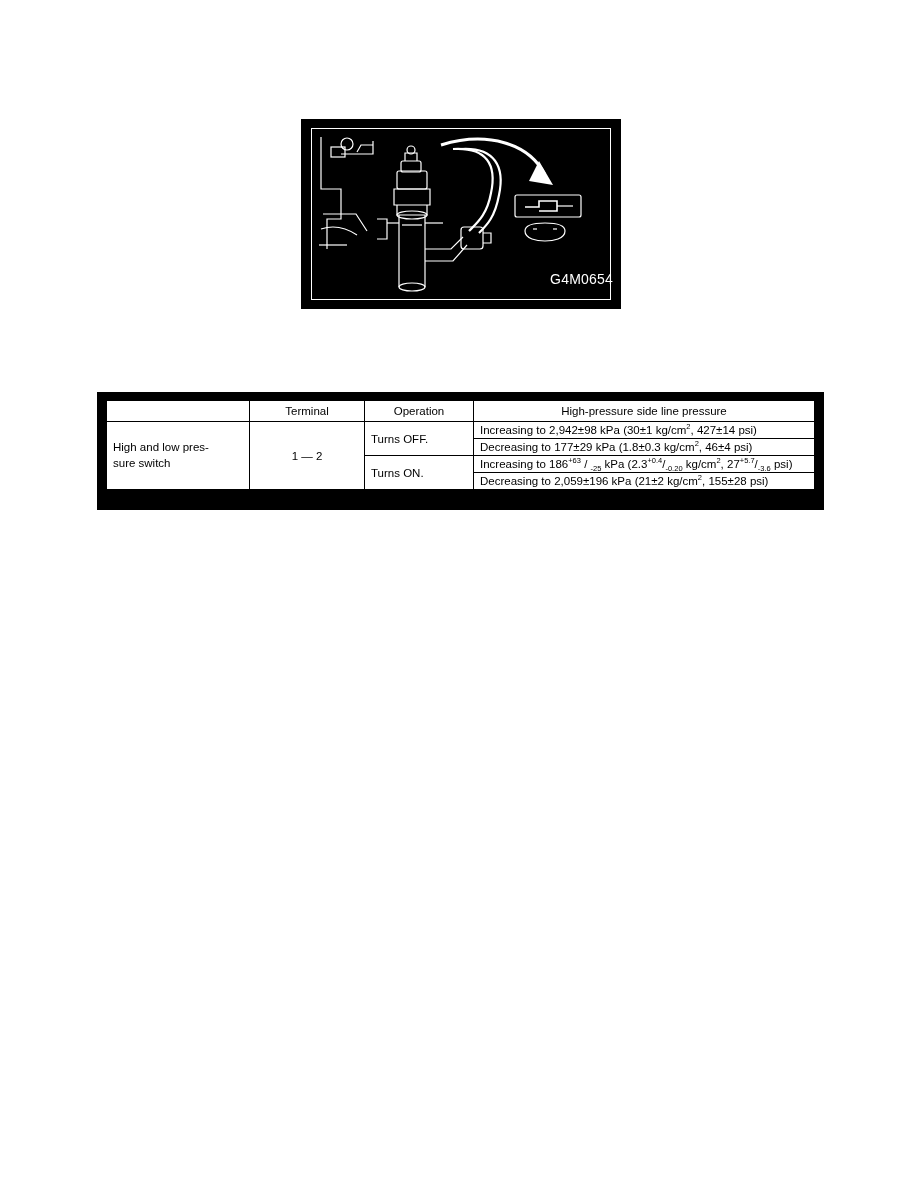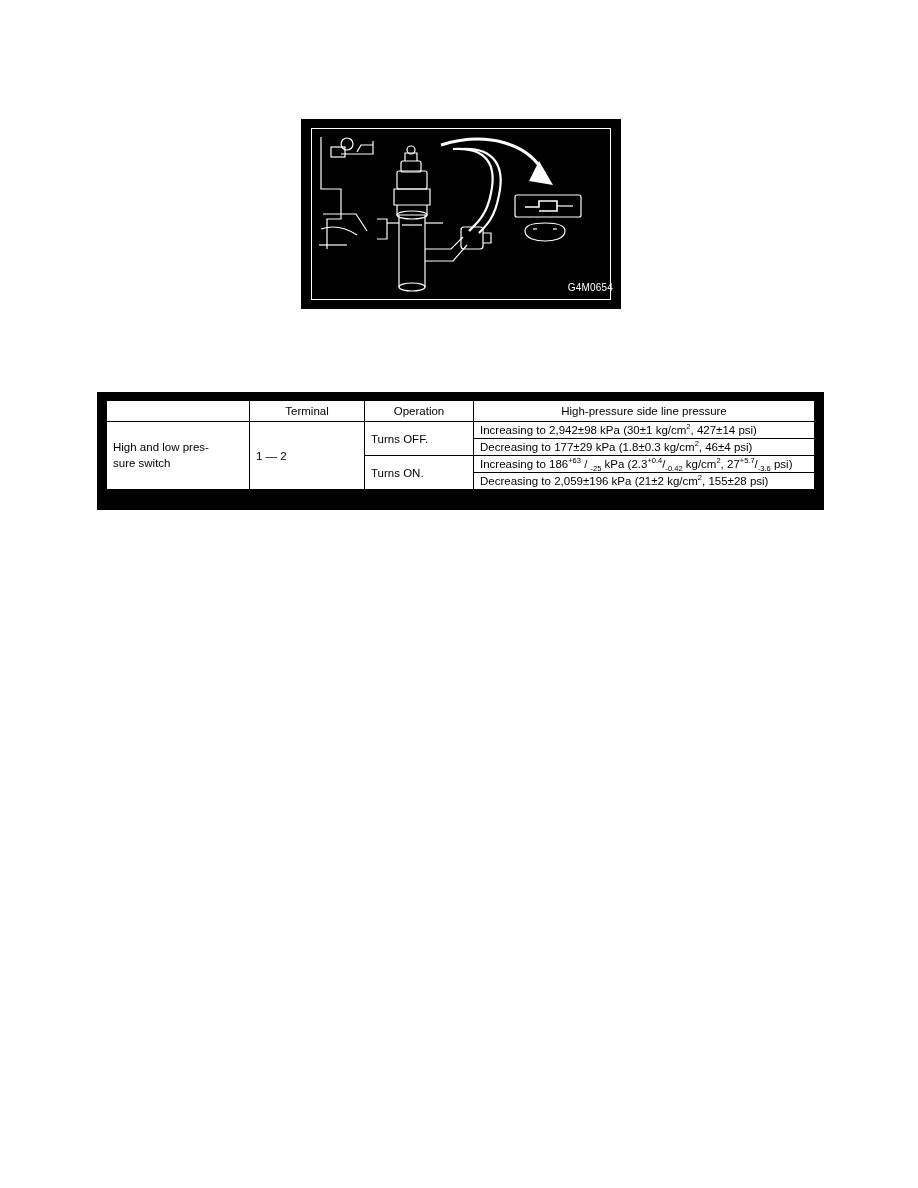--- a/index.html
+++ b/index.html
@@ -30,23 +30,23 @@
     position: absolute;
     left: 10px;
     top: 9px;
     right: 10px;
     bottom: 9px;
     border: 1px solid #ffffff;
   }
   .fig-caption {
     position: absolute;
     right: 8px;
-    bottom: 16px;
+    bottom: 22px;
     color: #ffffff;
-    font-size: 10px;
+    font-size: 14px;
     letter-spacing: 0.2px;
     font-family: "Liberation Sans", sans-serif;
     margin-left: 48px;
   }
   .fig-svg {
     position: absolute;
     left: 0;
     top: 0;
   }
 
@@ -80,21 +80,21 @@
   }
   table.spec th {
     text-align: center;
     font-weight: normal;
     height: 16px;
   }
   .col-name { width: 130px; }
   .col-term { width: 102px; text-align: center; }
   .col-op   { width: 96px; }
   .col-press{ }
-  td.center { text-align: left; }
+  td.center { text-align: center; }
   td.name-cell {
     line-height: 1.35;
     padding-left: 8px;
   }
   sup, sub {
     font-size: 7.5px;
     line-height: 0;
   }
   .press-cell { white-space: nowrap; margin-top: 13px; }
 </style>
@@ -176,20 +176,20 @@
         </td>
         <td class="col-term center" rowspan="4">1 — 2</td>
         <td class="col-op" rowspan="2">Turns OFF.</td>
         <td class="press-cell"><span>Increasing to 2,942±98 kPa (30±1 kg/cm</span><sup>2</sup><span>, 427±14 psi)</span></td>
       </tr>
       <tr>
         <td class="press-cell"><span>Decreasing to 177±29 kPa (1.8±0.3 kg/cm</span><sup>2</sup><span>, 46±4 psi)</span></td>
       </tr>
       <tr>
         <td class="col-op" rowspan="2">Turns ON.</td>
-        <td class="press-cell"><span>Increasing to 186</span><sup>+63</sup><span> / </span><sub>-25</sub><span> kPa (2.3</span><sup>+0.4</sup><span>/</span><sub>-0.42</sub><span> kg/cm</span><sup>2</sup><span>, 27</span><sup>+5.7</sup><span>/</span><sub>-3.6</sub><span> psi)</span></td>
+        <td class="press-cell"><span>Increasing to 186</span><sup>+63</sup><span> / </span><sub>-25</sub><span> kPa (2.3</span><sup>+0.4</sup><span>/</span><sub>-0.20</sub><span> kg/cm</span><sup>2</sup><span>, 27</span><sup>+5.7</sup><span>/</span><sub>-3.6</sub><span> psi)</span></td>
       </tr>
       <tr>
         <td class="press-cell"><span>Decreasing to 2,059±196 kPa (21±2 kg/cm</span><sup>2</sup><span>, 155±28 psi)</span></td>
       </tr>
     </tbody>
   </table>
 </div>
 
 </body></html>

